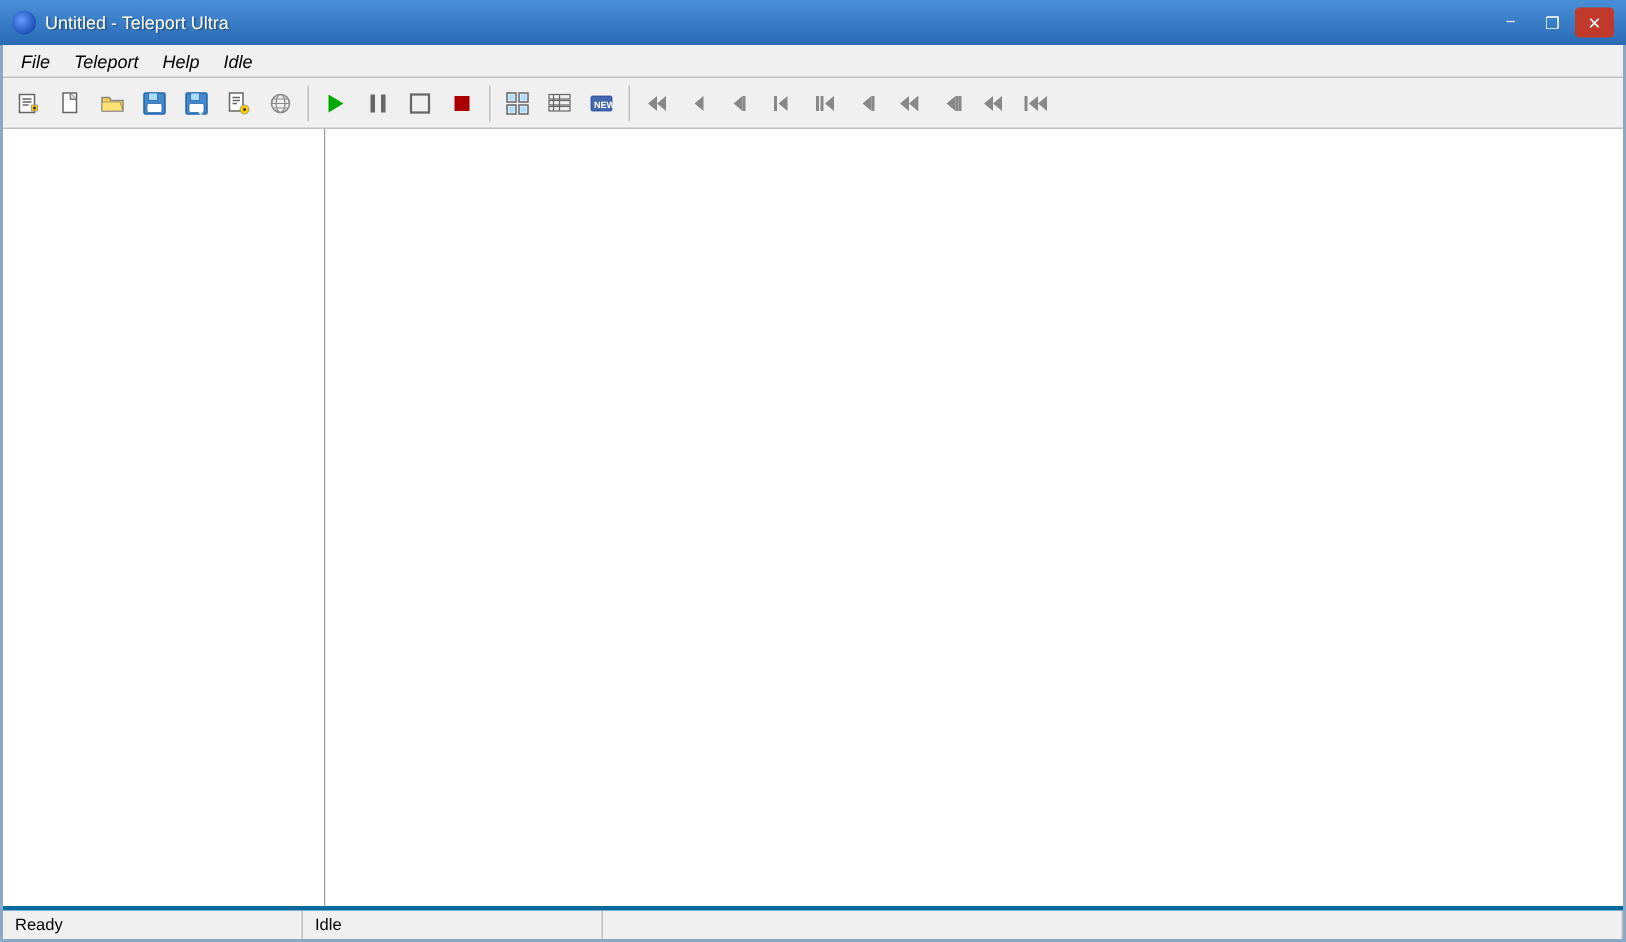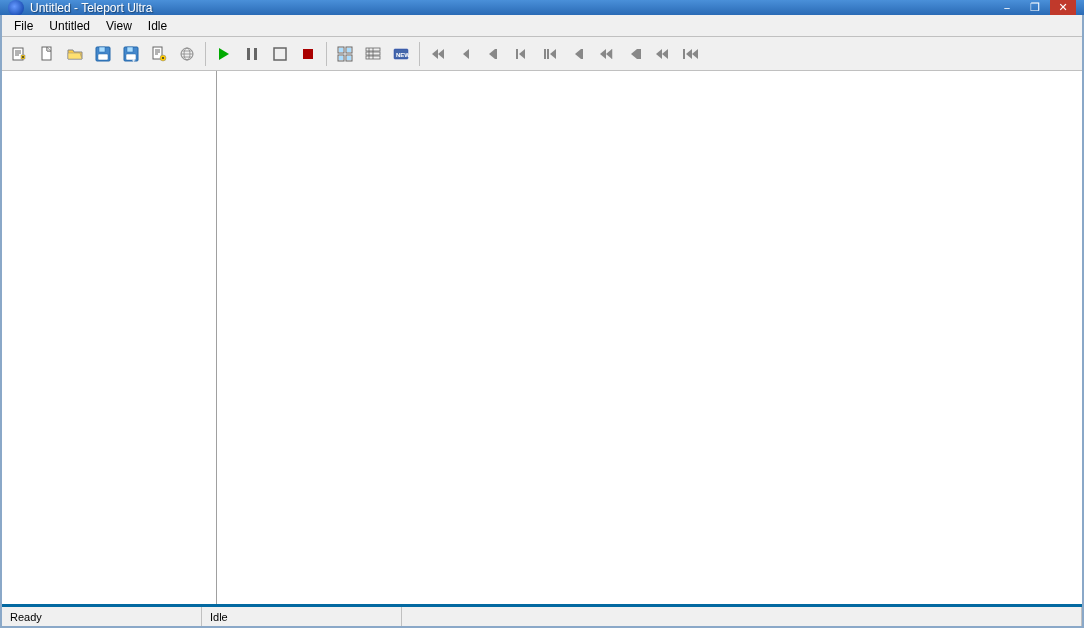--- a/index.html
+++ b/index.html
@@ -14,21 +14,21 @@
       background: #c0d0e8;
       font-family: 'Segoe UI', Tahoma, Arial, sans-serif;
       font-size: 12px;
       overflow: hidden;
       display: flex;
       flex-direction: column;
     }
 
     
     #title-bar {
-      height: 15px;
+      height: 30px;
       background: linear-gradient(to bottom, #4a90d9 0%, #2a6ab5 100%);
       display: flex;
       align-items: center;
       padding: 0 8px;
       justify-content: space-between;
       flex-shrink: 0;
     }
 
     #title-left {
       display: flex;
@@ -95,20 +95,21 @@
     }
 
     .menu-item {
       padding: 2px 8px;
       cursor: pointer;
       font-size: 12px;
       color: #000;
       height: 20px;
       display: flex;
       align-items: center;
+      font-style: italic;
     }
 
     
     #toolbar {
       height: 34px;
       background: #f0f0f0;
       display: flex;
       align-items: center;
       padding: 2px 4px;
       border-bottom: 1px solid #c0c0c0;
@@ -209,22 +210,22 @@
     <div class="win-btn">−</div>
     <div class="win-btn">❐</div>
     <div class="win-btn" id="close-btn">✕</div>
   </div>
 </div>
 
 <div id="main-window">
 
   <div id="menu-bar">
     <div class="menu-item">File</div>
-    <div class="menu-item">Untitled</div>
-    <div class="menu-item">View</div>
+    <div class="menu-item">Teleport</div>
+    <div class="menu-item">Help</div>
     <div class="menu-item">Idle</div>
   </div>
 
   <div id="toolbar">
 
     <div class="toolbar-btn">
       <svg viewBox="0 0 16 16">
         <rect x="2" y="2" width="10" height="12" fill="white" stroke="#666" stroke-width="1"></rect>
         <line x1="4" y1="5" x2="10" y2="5" stroke="#666" stroke-width="1"></line>
         <line x1="4" y1="7" x2="10" y2="7" stroke="#666" stroke-width="1"></line>

